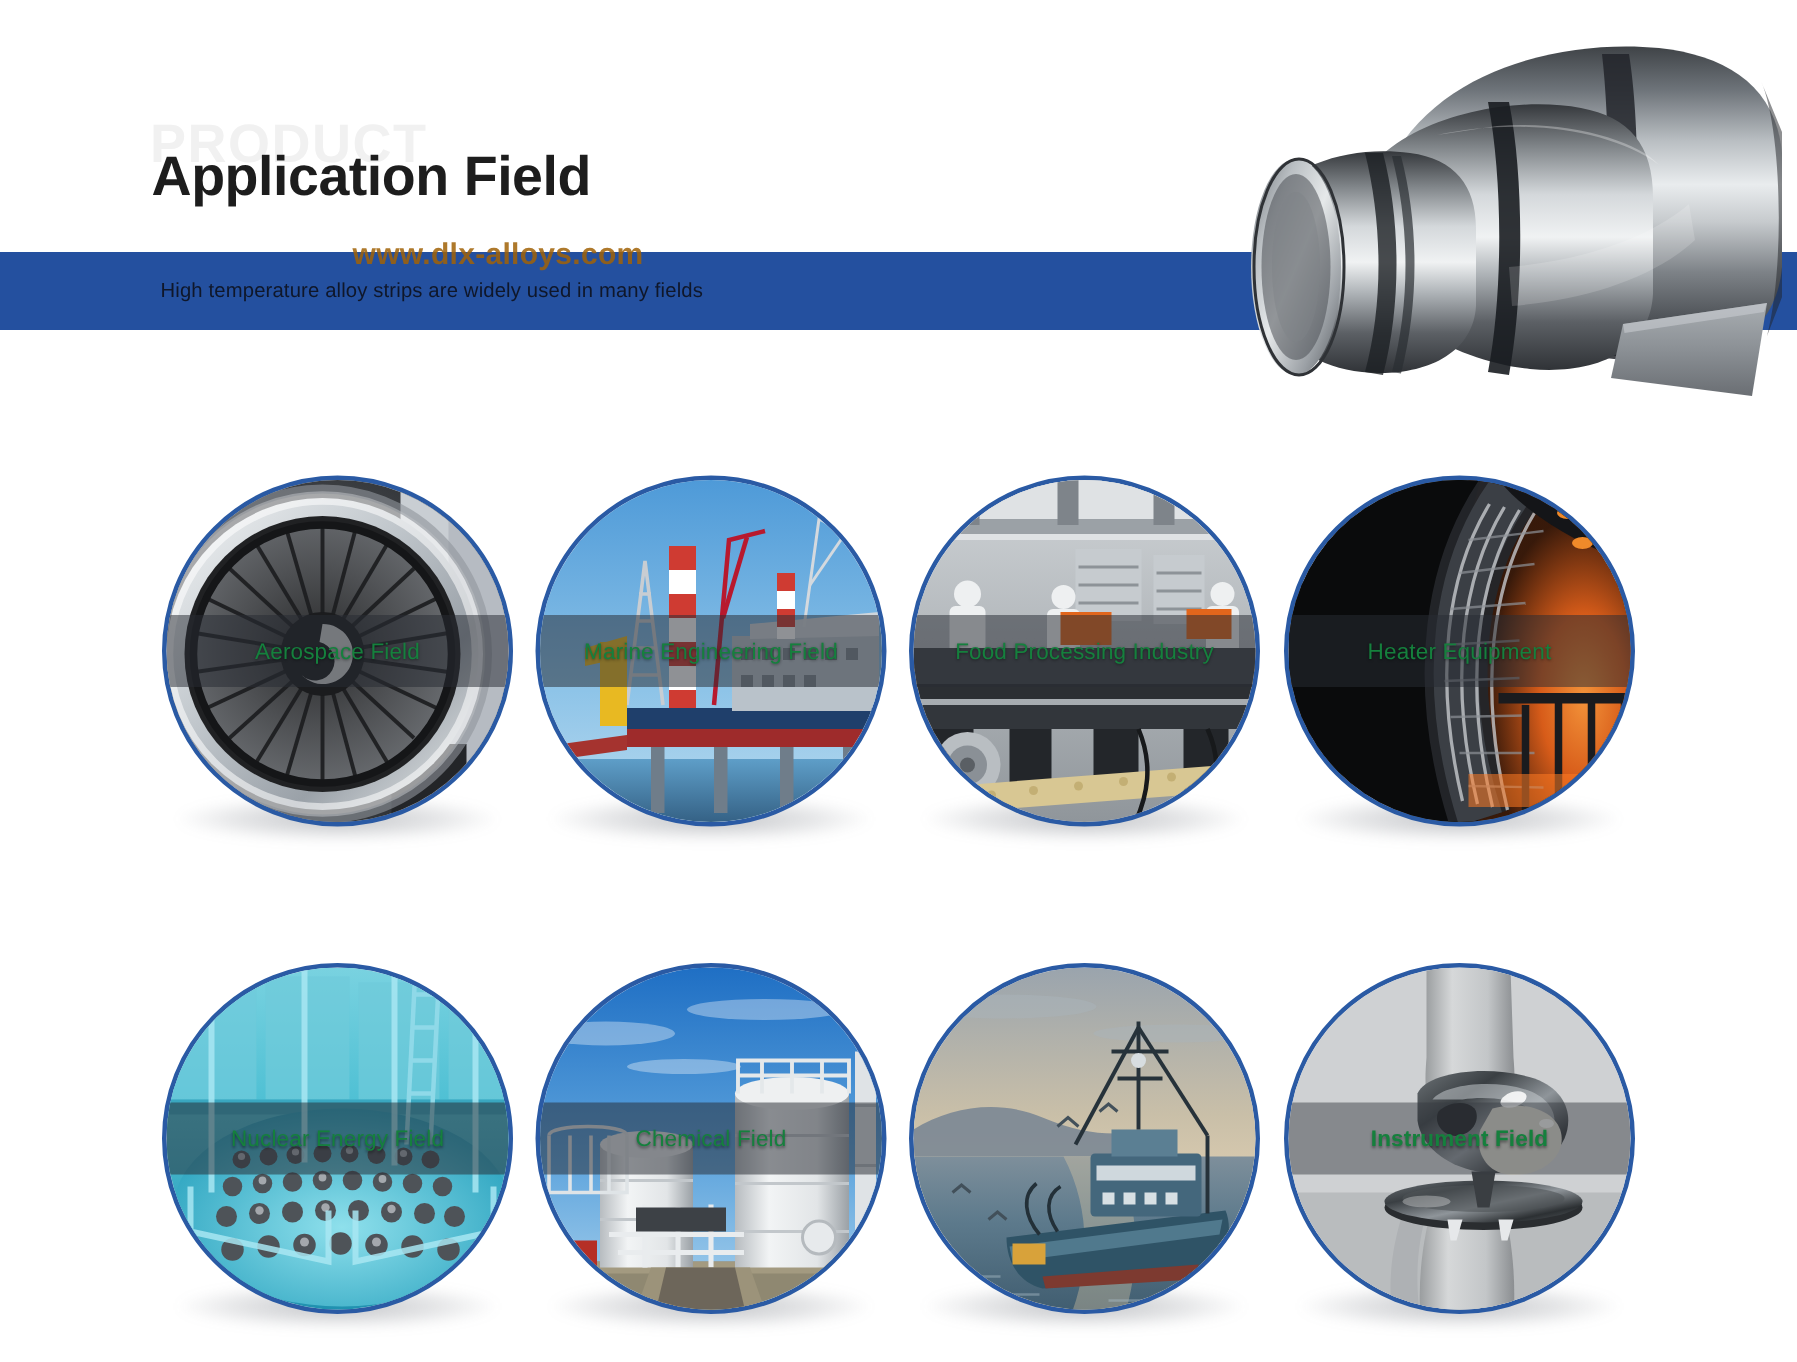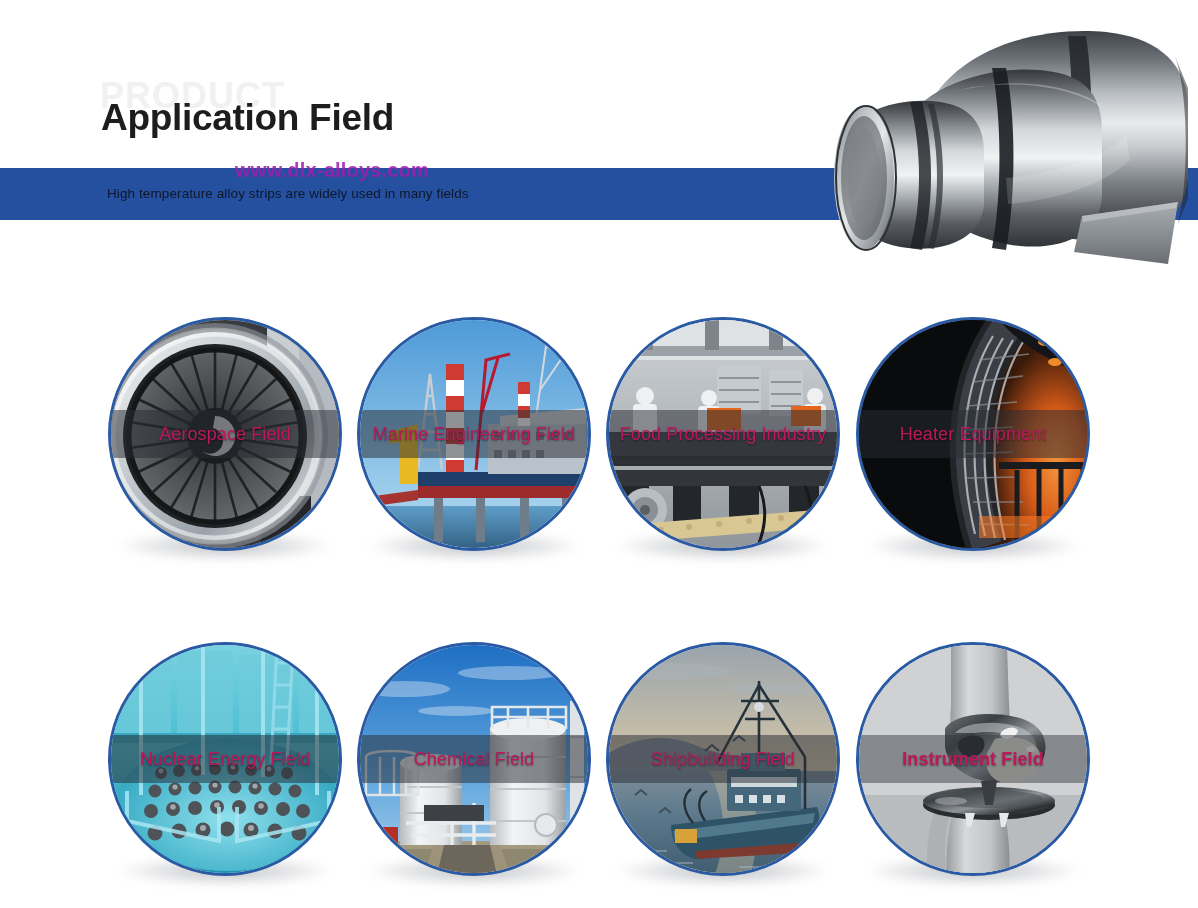--- a/index.html
+++ b/index.html
@@ -31,21 +31,21 @@
     width: 1198px; height: 52px;
     background: #24509f;
   }
   .banner-text {
     position: absolute; left: 107px; top: 186px;
     font-size: 13.5px; color: #0f172a; letter-spacing: 0.1px;
     white-space: nowrap;
   }
   .watermark-url {
     position: absolute; left: 235px; top: 159px;
-    font-size: 20px; font-weight: bold; color: #a21caf;
+    font-size: 20px; font-weight: bold; color: #a16207;
     opacity: .85; white-space: nowrap; letter-spacing: .2px;
   }
 
   
   .coil-wrap {
     position: absolute; left: 806px; top: 28px;
     width: 392px; height: 268px;
   }
   .coil-svg { display:block; width: 392px; height: 268px; }
 
@@ -78,21 +78,21 @@
 
   .caption-band {
     position: absolute; left: 0; right: 0; top: 50%;
     transform: translateY(-50%);
     height: 48px;
     background: rgba(40,44,52,.52);
     display: flex; align-items: center; justify-content: center;
   }
   .caption-band.light { background: rgba(55,58,64,.48); font-weight: bold; }
   .caption-text {
-    color: #be185d; font-size: 18px; letter-spacing: .1px;
+    color: #15803d; font-size: 15px; letter-spacing: .1px;
     white-space: nowrap; text-shadow: 0 1px 2px rgba(0,0,0,.45);
   }
 </style>
 </head>
 <body>
 
 <div class="header">
 
   <div class="watermark-product">PRODUCT</div>
 
@@ -737,23 +737,20 @@
           </g>
 
           <g stroke="#a9bcc6" stroke-width="1.8" opacity=".45">
             <line x1="10" y1="206" x2="58" y2="206"></line>
             <line x1="24" y1="218" x2="84" y2="218"></line>
             <line x1="130" y1="222" x2="200" y2="222"></line>
             <line x1="150" y1="230" x2="214" y2="230"></line>
           </g>
         </svg>
       </div>
-      <div class="caption-band">
-        <span class="caption-text">Shipbuilding Field</span>
-      </div>
     </div>
   </div>
 
   <div class="cell r2 c4">
     <div class="shadow"></div>
     <div class="circle">
       <div class="scene">
         <svg viewBox="0 0 234 234" width="234" height="234">
           <defs>
             <linearGradient id="bone" x1="0" y1="0" x2="1" y2="0">

